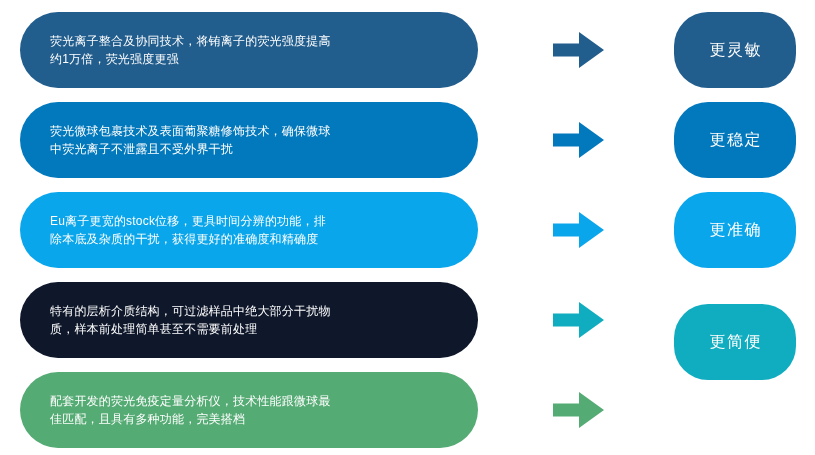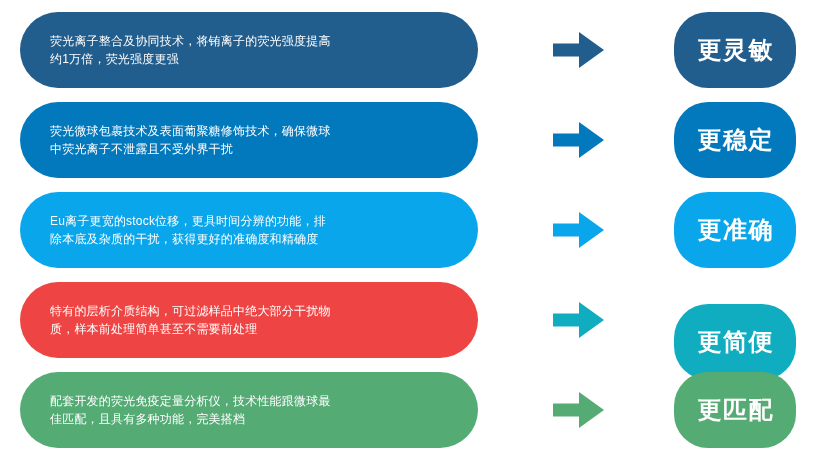--- a/index.html
+++ b/index.html
@@ -70,22 +70,22 @@
     width: 122px;
     height: 76px;
     border-radius: 34px;
     display: flex;
     align-items: center;
     justify-content: center;
     box-sizing: border-box;
   }
   .label-text {
     color: #ffffff;
-    font-size: 24px;
-    font-weight: bold;
+    font-size: 16px;
+    font-weight: normal;
     letter-spacing: 1.5px;
     text-indent: 1.5px;
   }
 </style>
 </head>
 <body>
 
 <div id="diagram">
     <div class="row" style="top: 12px;">
       <div class="desc-box" style="background: rgb(33, 93, 141);">
@@ -123,21 +123,21 @@
       <span class="arrow-wrap">
         <svg width="52" height="40" viewBox="0 0 52 40" xmlns="http://www.w3.org/2000/svg">
           <path d="M0 13.5 H26 V2 L51 20 L26 38 V26.5 H0 Z" fill="#0379bd"></path>
         </svg>
       </span>
       <div class="label-pill" style="background: rgb(3, 121, 189);">
         <span class="label-text">更稳定</span>
       </div>
     </div>
     <div class="row" style="top: 282px;">
-      <div class="desc-box" style="background: #ef4444;">
+      <div class="desc-box" style="background: #0f172a;">
         <div class="desc-text">特有的层析介质结构，可过滤样品中绝大部分干扰物
 质，样本前处理简单甚至不需要前处理</div>
       </div>
       <span class="arrow-wrap">
         <svg width="52" height="40" viewBox="0 0 52 40" xmlns="http://www.w3.org/2000/svg">
           <path d="M0 13.5 H26 V2 L51 20 L26 38 V26.5 H0 Z" fill="#10adc0"></path>
         </svg>
       </span>
       <div class="label-pill" style="background: rgb(16, 173, 192); margin-top: 44px;">
         <span class="label-text">更简便</span>
@@ -146,17 +146,14 @@
     <div class="row" style="top: 372px; padding-left: 20px;">
       <div class="desc-box" style="background: rgb(85, 171, 116);">
         <div class="desc-text">配套开发的荧光免疫定量分析仪，技术性能跟微球最
 佳匹配，且具有多种功能，完美搭档</div>
       </div>
       <span class="arrow-wrap">
         <svg width="52" height="40" viewBox="0 0 52 40" xmlns="http://www.w3.org/2000/svg">
           <path d="M0 13.5 H26 V2 L51 20 L26 38 V26.5 H0 Z" fill="#55ab74"></path>
         </svg>
       </span>
-      <div class="label-pill" style="background: rgb(85, 171, 116);">
-        <span class="label-text">更匹配</span>
-      </div>
     </div>
   </div>
 
 </body></html>

